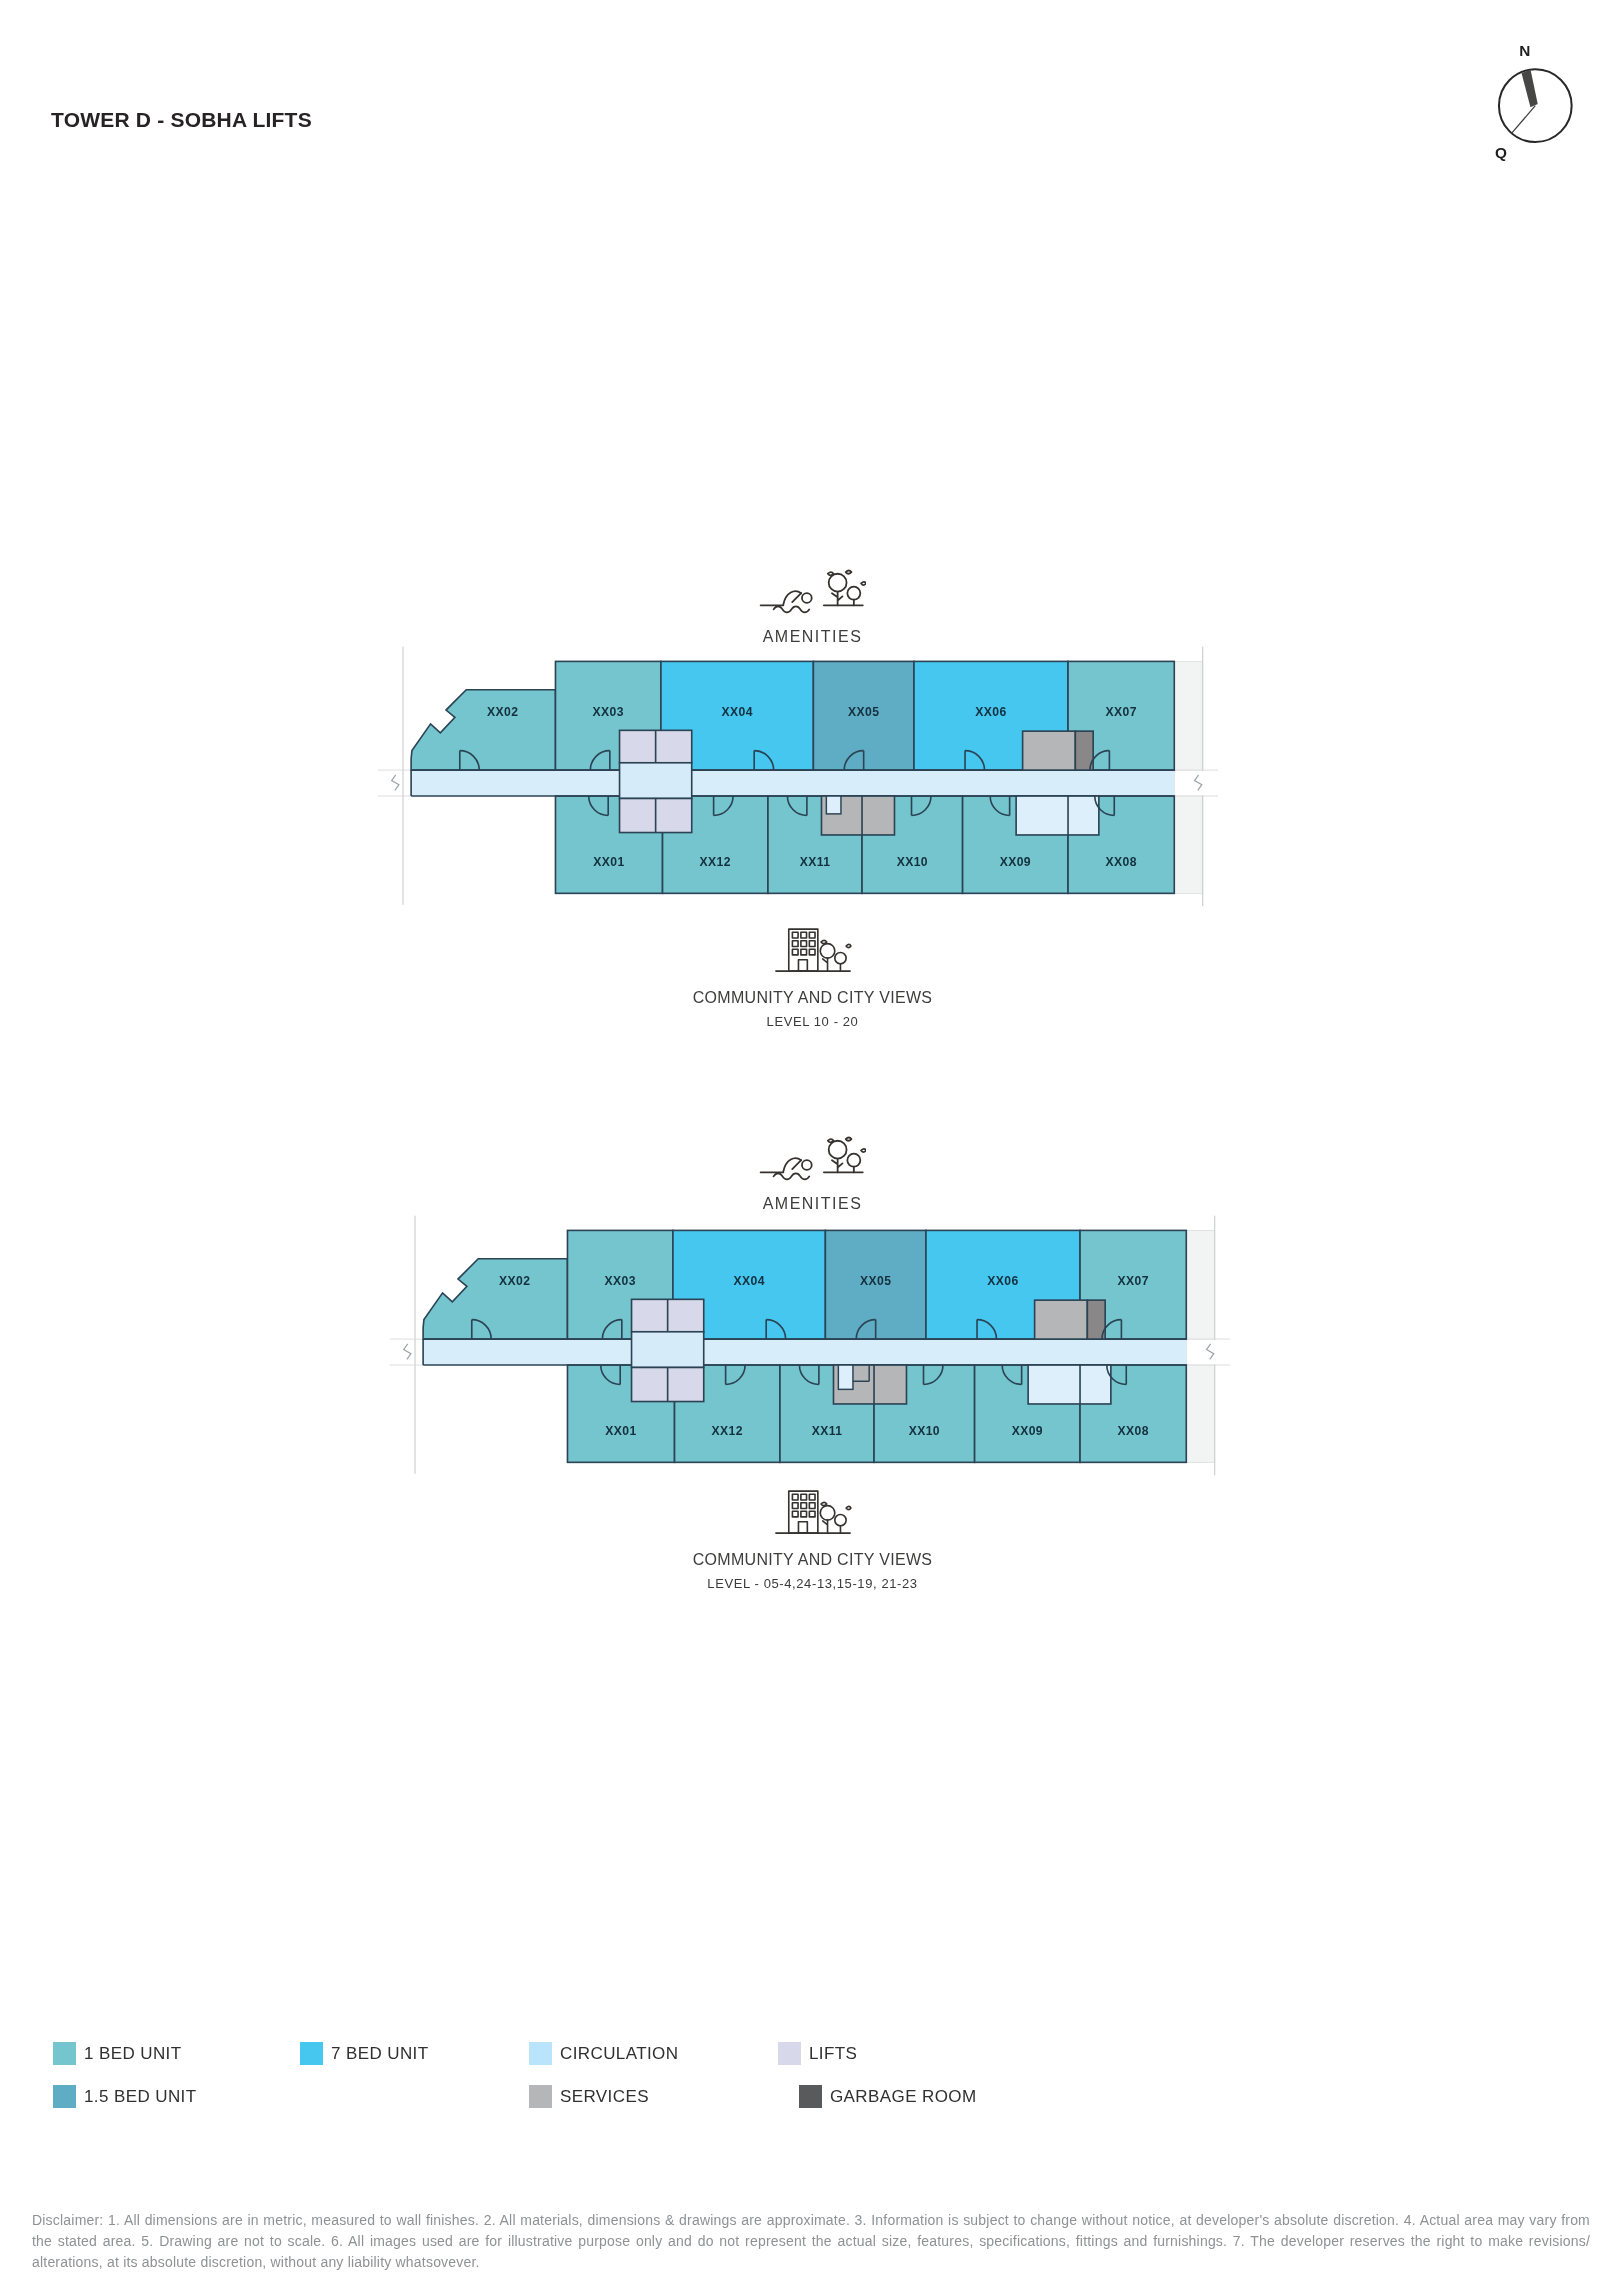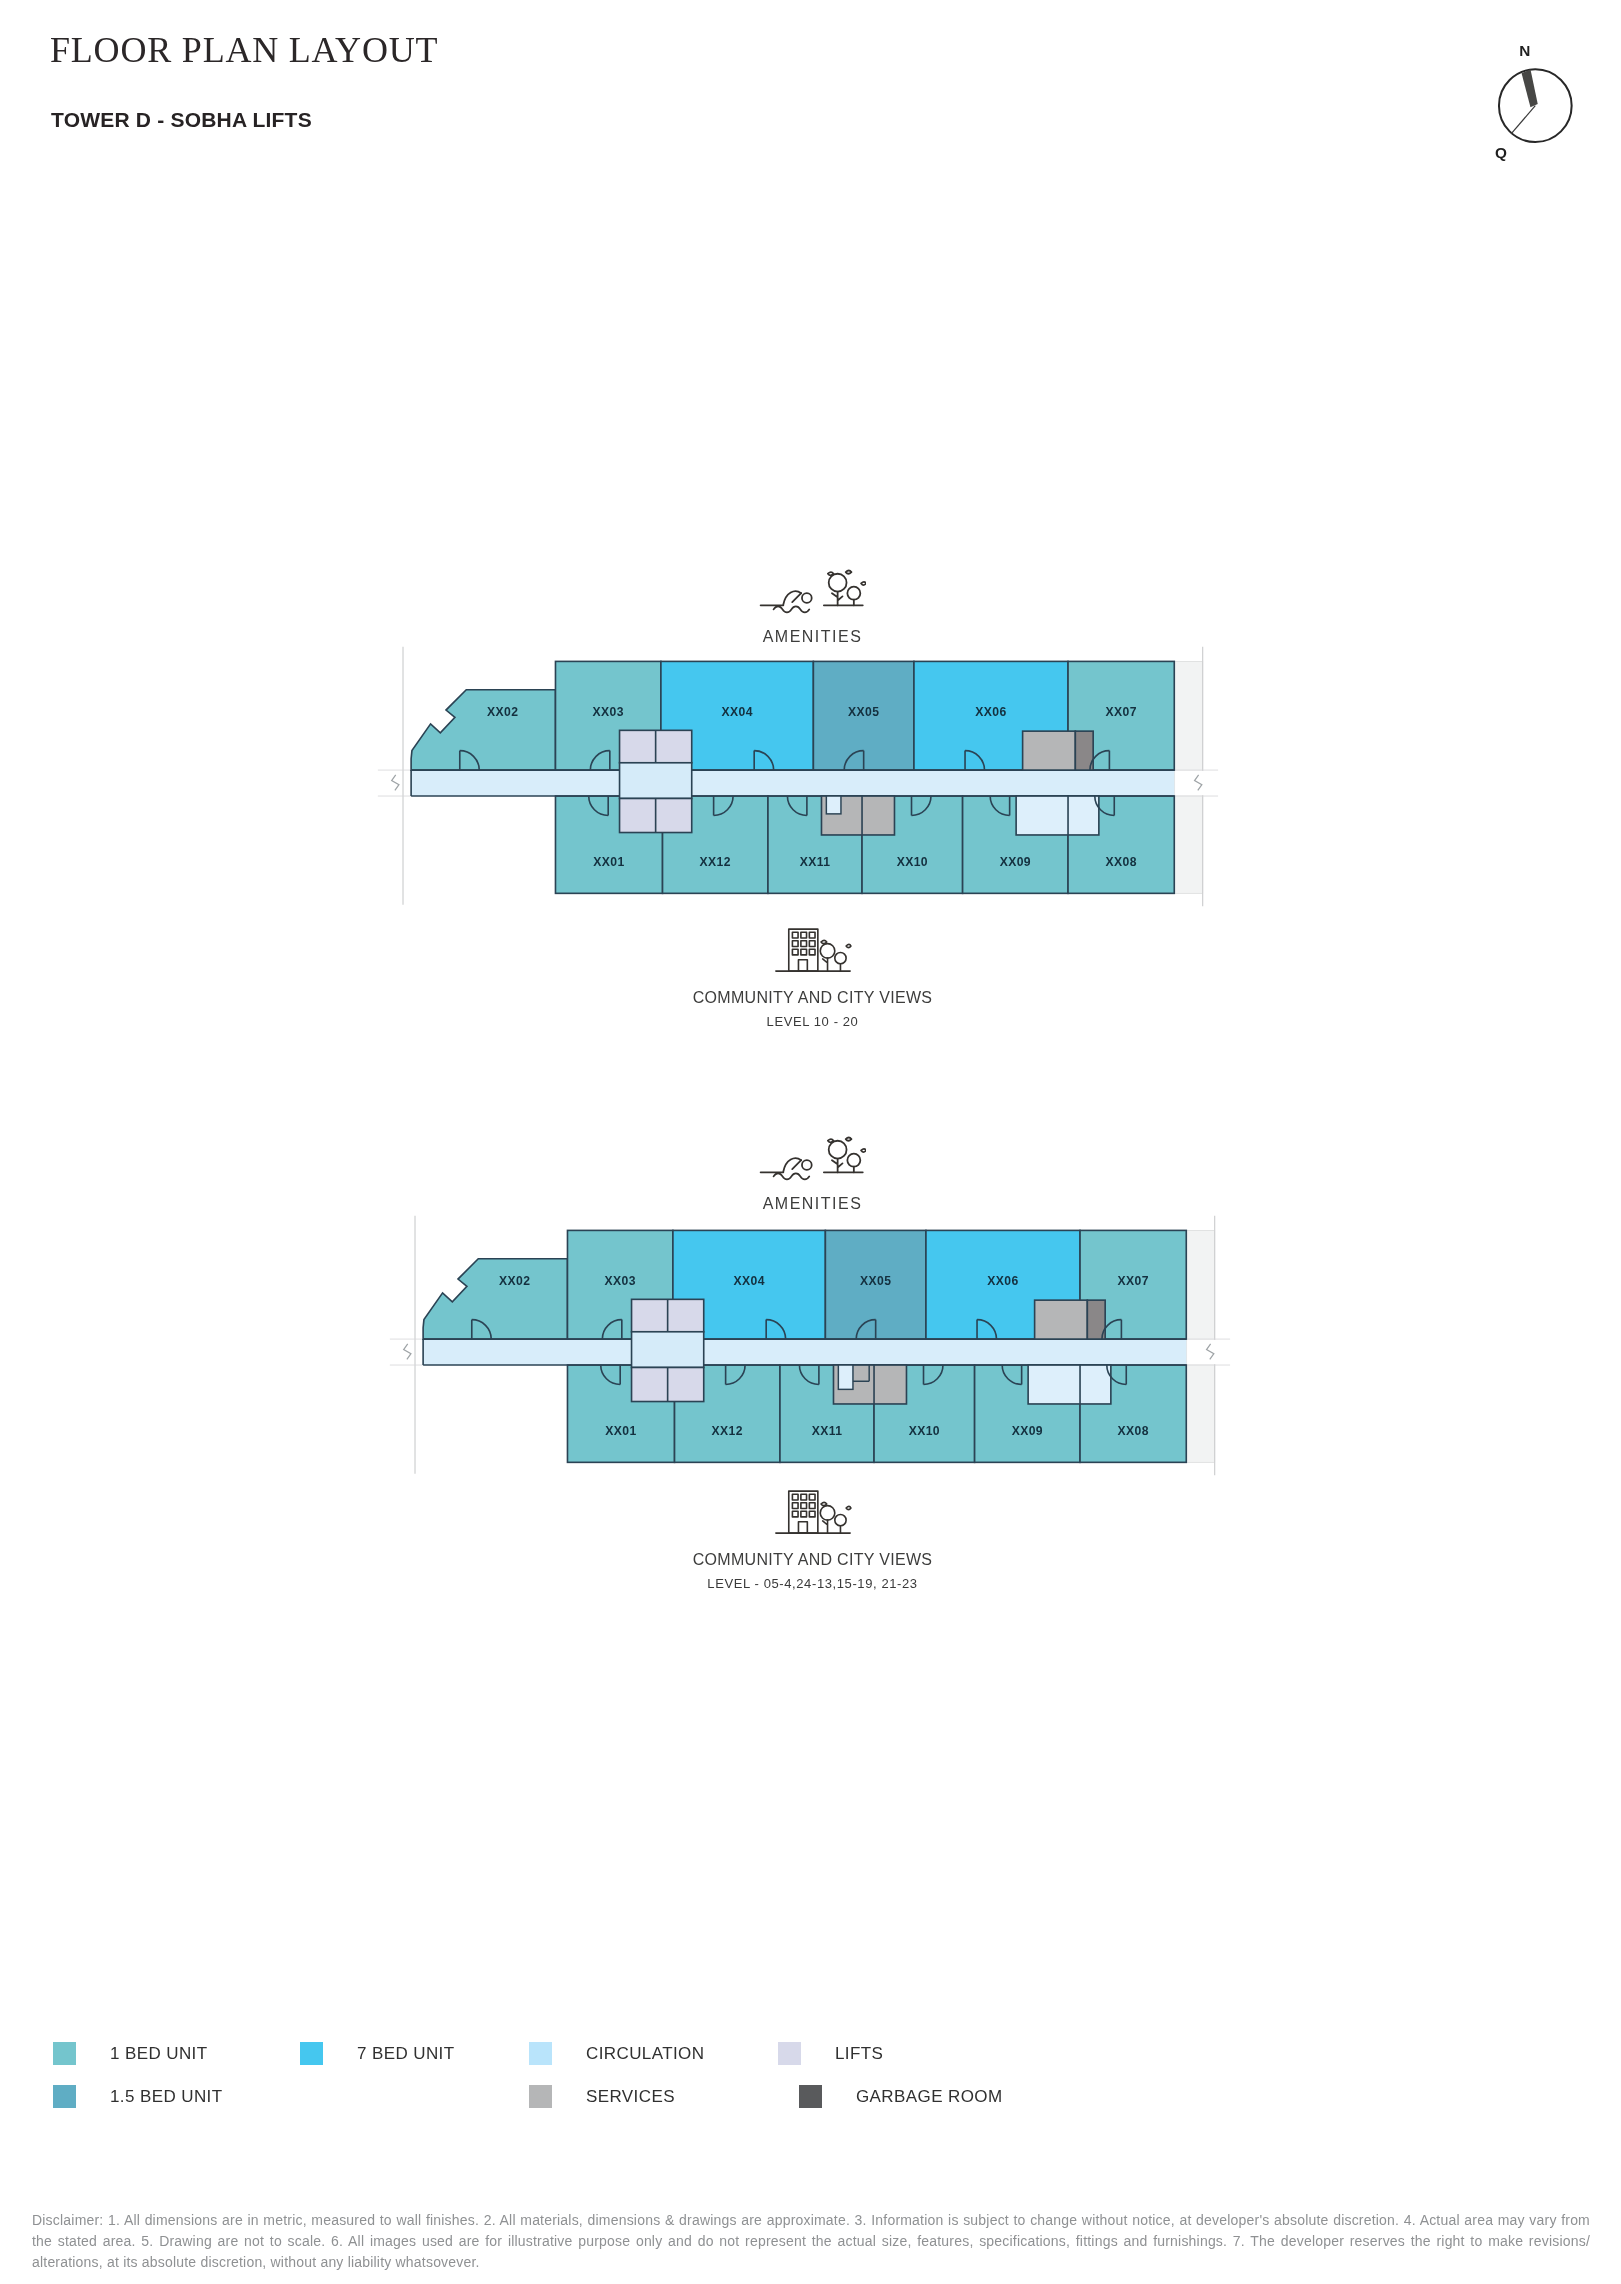--- a/index.html
+++ b/index.html
@@ -9,33 +9,32 @@
   .page-title{left:50px;top:29px;font-family:"Liberation Serif",serif;font-size:36px;
               letter-spacing:0.8px;color:#2b2728;font-weight:500;}
   .page-subtitle{left:51px;top:108px;font-size:21px;font-weight:700;color:#272324;letter-spacing:0.2px;}
   .icon-block{width:243px;text-align:center;}
   .cap-label{font-size:16px;letter-spacing:1.5px;color:#3d3d3c;font-weight:500;margin-top:4.9px;}
   .cap-label.tight{letter-spacing:0.3px;}
   .level-label{font-size:13px;letter-spacing:0.6px;color:#3a3a3a;font-weight:500;margin-top:7.3px;}
   .plan-svg{position:absolute;}
   svg text.unit-lbl{font-family:"Liberation Sans",sans-serif;font-weight:600;font-size:15px;
                     fill:#14303f;letter-spacing:.5px;}
-  .legend-item{position:absolute;display:flex;align-items:flex-end;gap:34px;height:23px;}
+  .legend-item{position:absolute;display:flex;align-items:flex-end;gap:8px;height:23px;}
   .legend-swatch{width:23px;height:23px;flex:0 0 23px;}
   .legend-label{font-size:17px;color:#303030;letter-spacing:0.4px;font-weight:500;white-space:nowrap;line-height:23px;}
   .disclaimer{left:32px;top:2210px;width:1558px;font-size:14px;line-height:1.5;
               color:#8f9193;text-align:justify;letter-spacing:0.2px;}
   .compass{left:1482px;top:31px;}
 </style>
 </head>
 <body>
 
 <div class="page">
 
-  <div class="abs page-title">FLOOR PLAN LAYOUT</div>
   <div class="abs page-subtitle">TOWER D - SOBHA LIFTS</div>
 
   <svg class="abs compass" width="105" height="134" viewBox="0 0 130 165">
     <circle cx="66" cy="92" r="45" fill="none" stroke="#282828" stroke-width="2.5"></circle>
     <polygon points="49,52 60,47 69,90 60,94" fill="#474745"></polygon>
     <line x1="66" y1="92" x2="36" y2="127" stroke="#3a3a3a" stroke-width="1.5"></line>
     <text x="46" y="30" font-size="19" font-weight="700" fill="#1f1f1f">N</text>
     <text x="16" y="157" font-size="19" font-weight="700" fill="#1f1f1f">Q</text>
   </svg>
 

